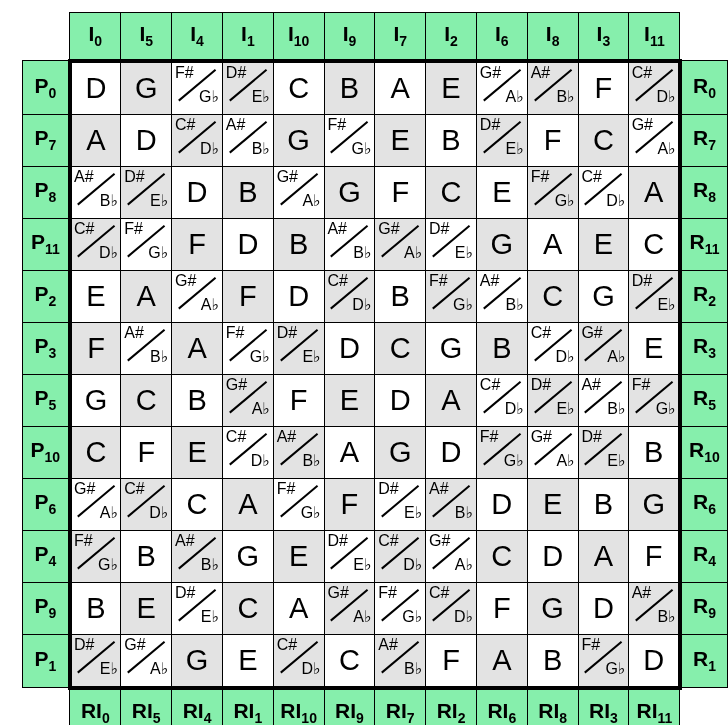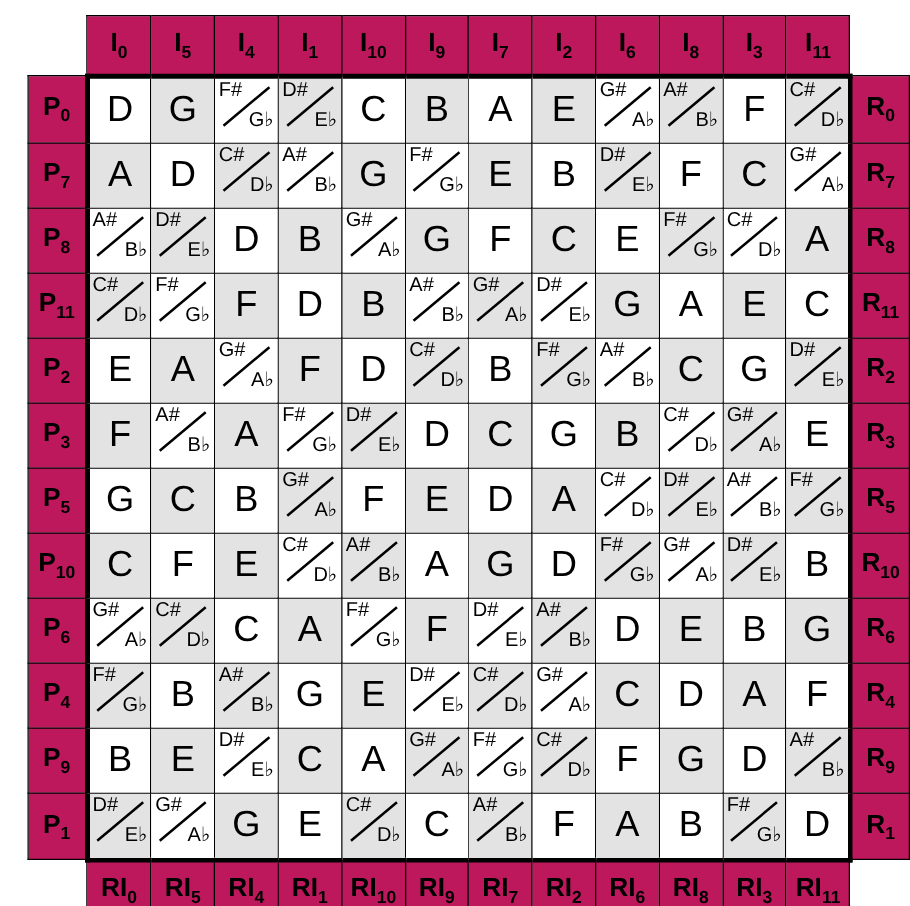--- a/index.html
+++ b/index.html
@@ -35,21 +35,21 @@
     width: 52px;
     height: 48px;
     border: none;
     background: #ffffff;
   }
   
   td.hdr {
     width: 52px;
     height: 48px;
     border: 1.5px solid #000;
-    background: #be185d;
+    background: #86efac;
     font-size: 21px;
     font-weight: bold;
     color: #000;
     letter-spacing: 0;
   }
   td.hdr .sub {
     font-size: 14px;
     vertical-align: sub;
     font-weight: bold;
   }

